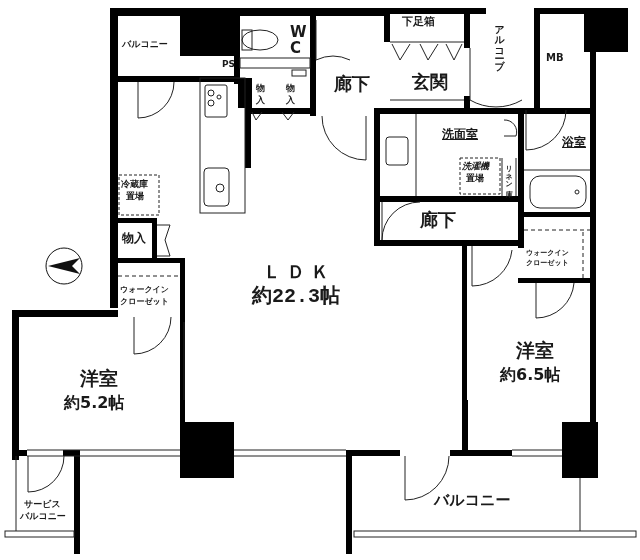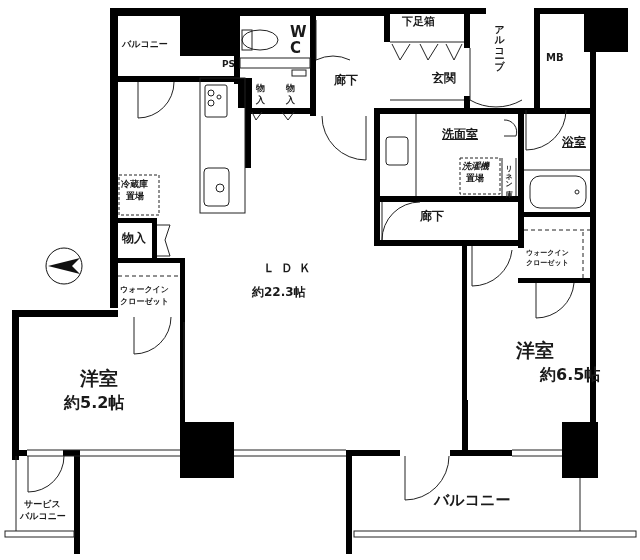--- a/index.html
+++ b/index.html
@@ -1,21 +1,21 @@
 <!DOCTYPE html>
 <html><head>
 <meta charset="utf-8">
 <style>
   html, body { margin: 0; padding: 0; background: #ffffff; }
   body { width: 640px; height: 560px; position: relative; overflow: hidden;
          font-family: "DejaVu Sans", sans-serif; color: #111; }
   svg { position: absolute; left: 0; top: 0; }
   .lbl { position: absolute; font-weight: bold; white-space: nowrap; color: #1a1a1a; line-height: 1.1; text-align: center; }
   .sm { font-size: 9px; }
-  .md { font-size: 12px; }
+  .md { font-size: 18px; }
   .lg { font-size: 19px; }
   .vert { writing-mode: vertical-rl; }
 </style>
 </head>
 <body>
 
 <svg width="640" height="560" viewBox="0 0 640 560">
   <g fill="#000">
 
     <rect x="110" y="8" width="200" height="8"></rect>
@@ -145,43 +145,43 @@
     <line x1="184" y1="322" x2="184" y2="400"></line>
   </g>
 
   <g>
     <circle cx="64" cy="266" r="18" fill="none" stroke="#111" stroke-width="1"></circle>
     <path d="M48 266 L80 258 L72 266 L80 274 Z" fill="#111"></path>
   </g>
 </svg>
 
 <div class="lbl md" style="left:263px;top:262px;letter-spacing:6px;">ＬＤＫ</div>
-<div class="lbl md" style="left:252px;top:286px;font-size:12px;">約22.3帖</div>
+<div class="lbl md" style="left:252px;top:286px;font-size:20px;font-family:Liberation Mono, monospace;">約22.3帖</div>
 
 <div class="lbl lg" style="left:80px;top:368px;">洋室</div>
 <div class="lbl md" style="left:64px;top:394px;font-size:16px;">約5.2帖</div>
 
 <div class="lbl lg" style="left:516px;top:340px;">洋室</div>
-<div class="lbl md" style="left:500px;top:366px;font-size:16px;margin-left:40px;">約6.5帖</div>
+<div class="lbl md" style="left:500px;top:366px;font-size:16px;">約6.5帖</div>
 
 <div class="lbl md" style="left:434px;top:492px;font-size:15px;">バルコニー</div>
 
 <div class="lbl sm" style="left:24px;top:500px;">サービス</div>
 <div class="lbl sm" style="left:20px;top:512px;">バルコニー</div>
 
 <div class="lbl sm" style="left:122px;top:40px;">バルコニー</div>
 <div class="lbl sm" style="left:198px;top:60px;padding-left:24px;">PS</div>
 <div class="lbl md" style="left:290px;top:24px;font-size:15px;">W</div>
 <div class="lbl md" style="left:290px;top:40px;font-size:15px;">C</div>
 
 <div class="lbl md" style="left:334px;top:74px;">廊下</div>
 <div class="lbl md" style="left:420px;top:210px;">廊下</div>
 
 <div class="lbl md" style="left:402px;top:16px;font-size:11px;">下足箱</div>
-<div class="lbl md" style="left:432px;top:72px;">玄関</div>
+<div class="lbl md" style="left:412px;top:72px;">玄関</div>
 <div class="lbl sm vert" style="left:494px;top:18px;font-size:10px;">アルコーブ</div>
 <div class="lbl md" style="left:546px;top:52px;font-size:10px;">MB</div>
 
 <div class="lbl sm" style="left:256px;top:84px;">物</div>
 <div class="lbl sm" style="left:256px;top:96px;">入</div>
 <div class="lbl sm" style="left:286px;top:84px;">物</div>
 <div class="lbl sm" style="left:286px;top:96px;">入</div>
 <div class="lbl md" style="left:122px;top:232px;font-size:12px;font-family:Liberation Serif, serif;">物入</div>
 
 <div class="lbl md" style="left:442px;top:128px;font-size:12px;text-decoration:underline;">洗面室</div>

